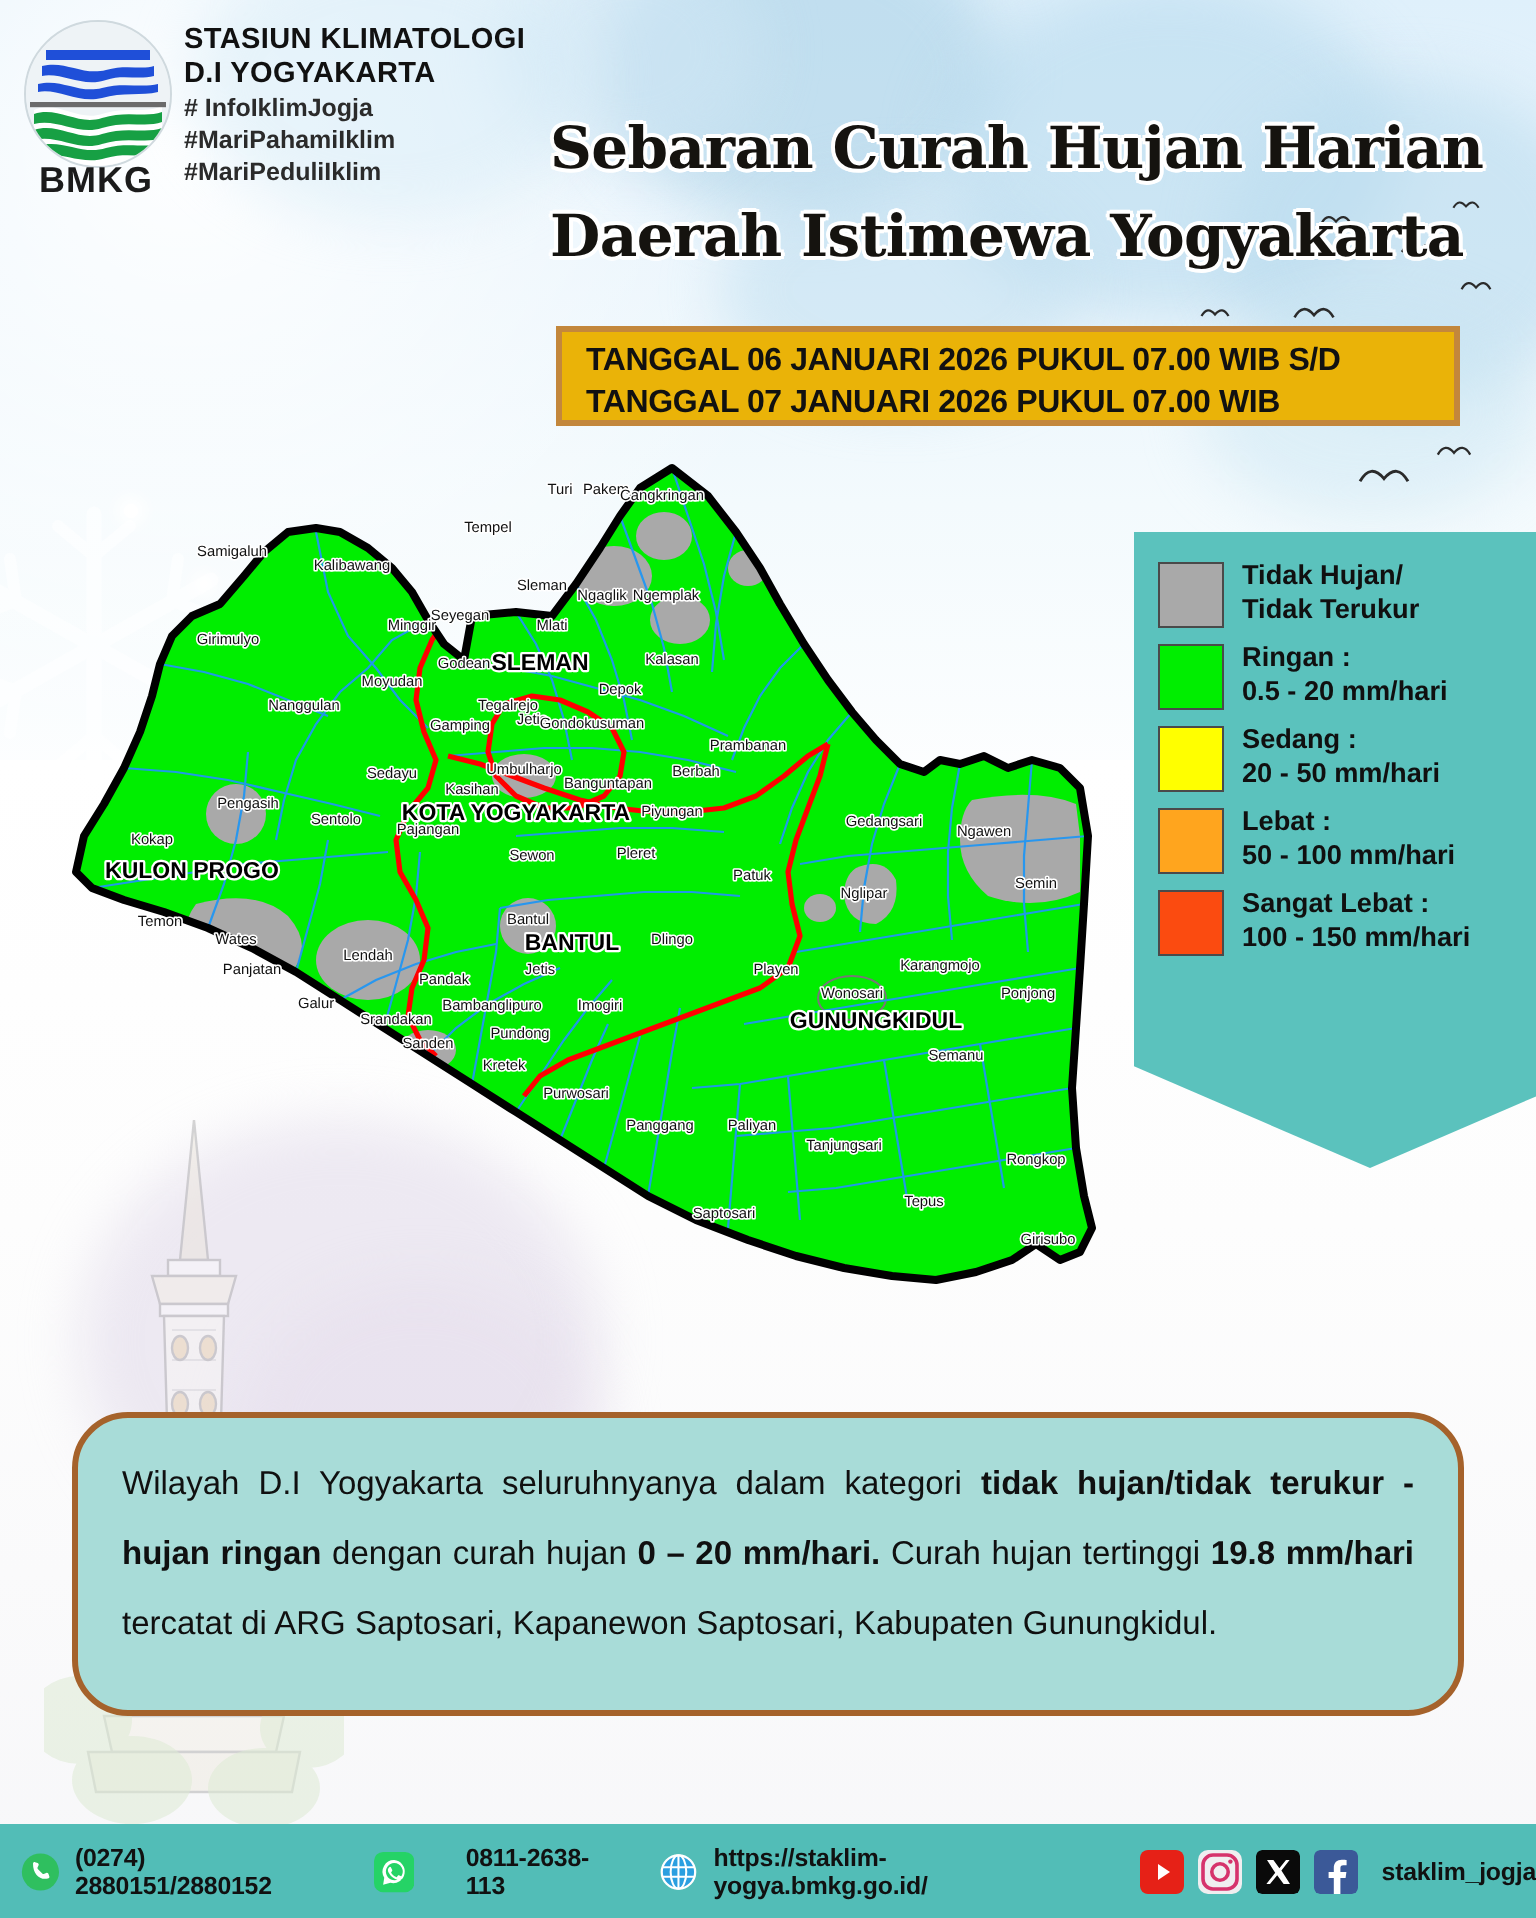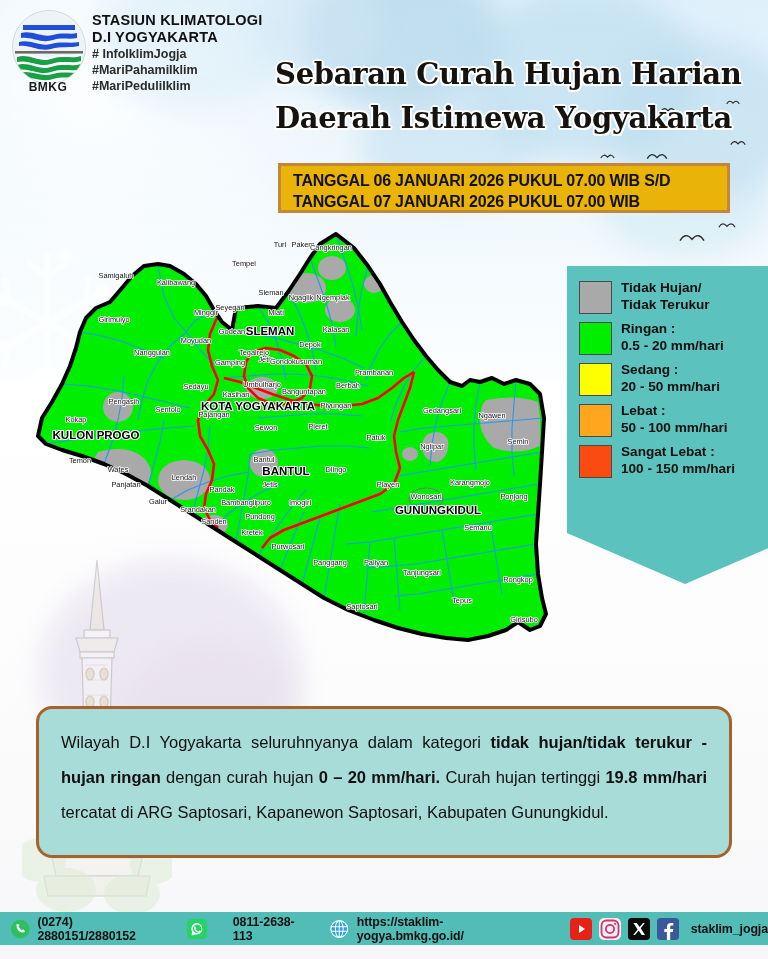--- a/index.html
+++ b/index.html
@@ -29,21 +29,21 @@
     box-shadow:0 0 8px 4px rgba(255,255,255,.9);}
 
   
   .logo-wrap{position:absolute;left:8px;top:10px;width:80px;height:92px;}
   .logo-circle{
     position:absolute;left:4px;top:0;width:72px;height:72px;border-radius:50%;
     background:#eef3f6;overflow:hidden;border:1px solid #cfd9de;
   }
   .logo-bmkg-text{
     position:absolute;left:0;top:70px;width:80px;text-align:center;
-    font-weight:bold;font-size:12px;color:#1b1b1b;letter-spacing:.5px;
+    font-weight:bold;font-size:18px;color:#1b1b1b;letter-spacing:.5px;
   }
   .org-block{position:absolute;left:92px;top:12px;width:230px;}
   .org-l1,.org-l2{font-weight:bold;font-size:14.5px;color:#111;line-height:17px;letter-spacing:.2px;}
   .org-tag{font-weight:bold;font-size:12.5px;color:#2b2b2b;line-height:16px;}
 
   .title-block{position:absolute;left:275px;top:52px;width:470px;}
   .title-line{
     font-family:"DejaVu Serif", serif;
     font-weight:bold;font-size:29px;color:#15130f;line-height:44px;letter-spacing:-0.3px;
     text-shadow:
@@ -81,32 +81,32 @@
     font-family:"Liberation Sans",sans-serif;font-size:11.5px;font-weight:bold;fill:#000;
     paint-order:stroke;stroke:#fff;stroke-width:2.2px;stroke-linejoin:round;
   }
 
   
   .monument{position:absolute;left:22px;top:560px;width:150px;height:360px;opacity:.45;}
 
   
   .desc{
     position:absolute;left:36px;top:706px;width:696px;height:152px;
-    background:#a8dcd8;border:3px solid #a5622b;border-radius:16px;
+    background:#a8dcd8;border:3px solid #a5622b;border-radius:28px;
     box-sizing:border-box;padding:16px 22px 0 22px;
   }
   .desc p{
     margin:0;font-size:16.5px;line-height:35px;color:#101010;text-align:justify;
     text-align-last:left;
   }
   .desc b{font-weight:bold;}
 
   
   .footer{
-    position:absolute;left:0;top:912px;width:768px;height:33px;background:#52bdb7;
+    position:absolute;left:0;top:912px;width:768px;height:47px;background:#52bdb7;
     display:flex;align-items:center;
   }
   .foot-item{display:flex;align-items:center;margin-left:10px;}
   .foot-txt{font-weight:bold;font-size:12.4px;color:#111;margin-left:7px;letter-spacing:-0.1px;}
   .social{width:22px;height:22px;margin-left:7px;border-radius:3px;flex:0 0 22px;}
 </style>
 </head>
 <body>
 
 <div id="root">

